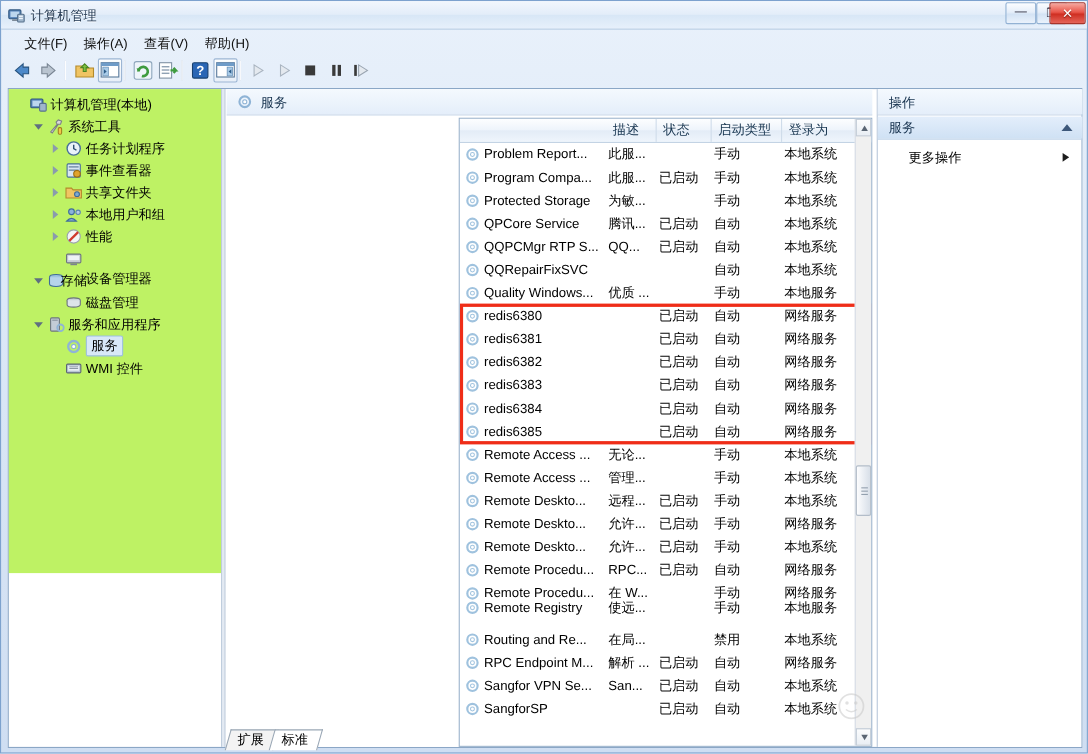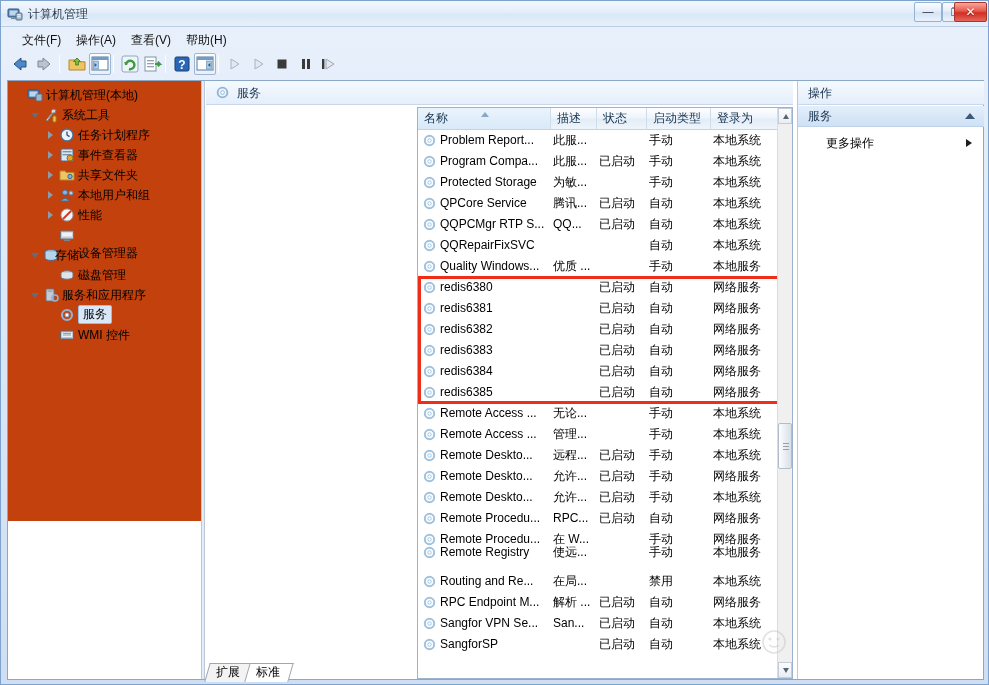--- a/index.html
+++ b/index.html
@@ -81,21 +81,21 @@
   
   #content {
     position: absolute; left: 6px; top: 79px; width: 977px; height: 600px;
     border: 1px solid #8ba7c6;
     background: #fff;
   }
 
   
   #tree-pane {
     position: absolute; left: 0; top: 0; width: 193px; height: 440px;
-    background: #c2410c; overflow: hidden;
+    background: #bef264; overflow: hidden;
   }
   .tree-row {
     position: absolute; left: 0; height: 20px; line-height: 20px;
     white-space: nowrap; font-size: 12px; color: #000;
   }
   .tree-exp {
     position: absolute; width: 11px; height: 11px; top: 5px;
     font-size: 0;
   }
   .tree-exp::before {
@@ -520,21 +520,20 @@
       <div id="mid-header">
         <svg id="mid-header-icon" viewBox="0 0 16 16">
           <circle cx="8" cy="8" r="5.2" fill="none" stroke="#8fb4d6" stroke-width="2"></circle>
           <circle cx="8" cy="8" r="2" fill="#fff" stroke="#8fb4d6"></circle>
         </svg>
         <div id="mid-header-text">服务</div>
       </div>
 
       <div id="svc-list">
         <div id="svc-header">
-            <div class="col-head sorted" style="left: 0px; width: 133px;"><span>名称</span><span class="sort-arrow" style="left: 63px;"></span></div>
             <div class="col-head" style="left: 133px; width: 46px;"><span>描述</span></div>
             <div class="col-head" style="left: 179px; width: 50px;"><span>状态</span></div>
             <div class="col-head" style="left: 229px; width: 64px;"><span>启动类型</span></div>
             <div class="col-head" style="left: 293px; width: 68px;"><span>登录为</span></div>
           </div>
         <div id="svc-rows">
           <div id="redbox" style="top: 146px; height: 128px; border-color: rgb(239, 45, 24);"></div>
         <div class="svc-row" style="top: 0px;">
               <svg class="svc-ico" viewBox="0 0 16 16">
                 <circle cx="8" cy="8" r="5" fill="none" stroke="#9fc2de" stroke-width="2.1"></circle>

